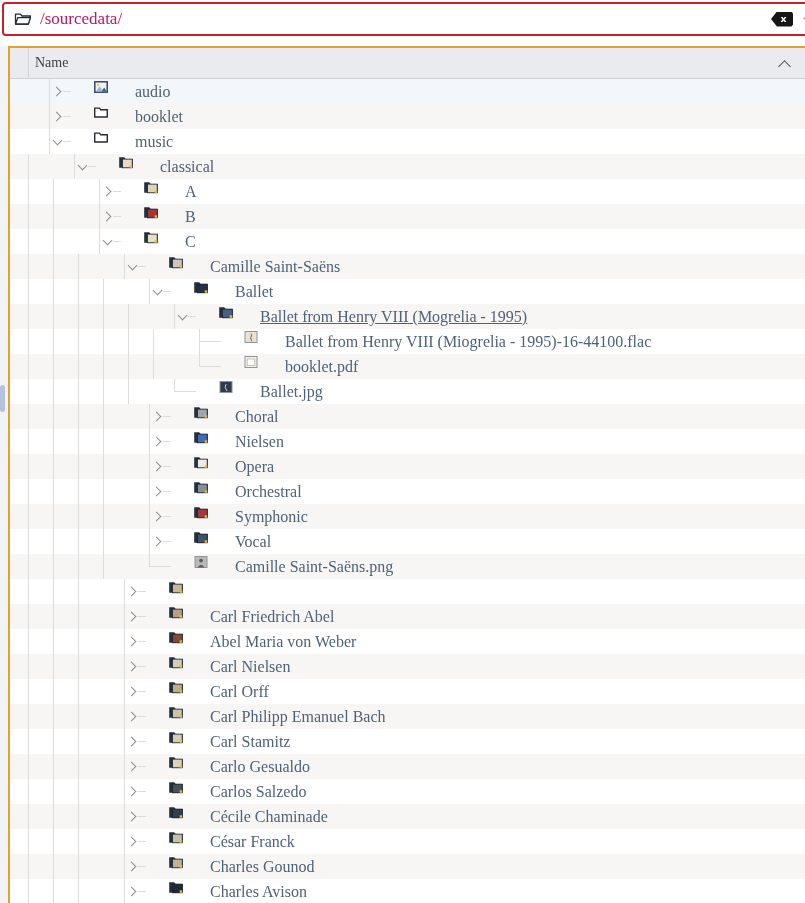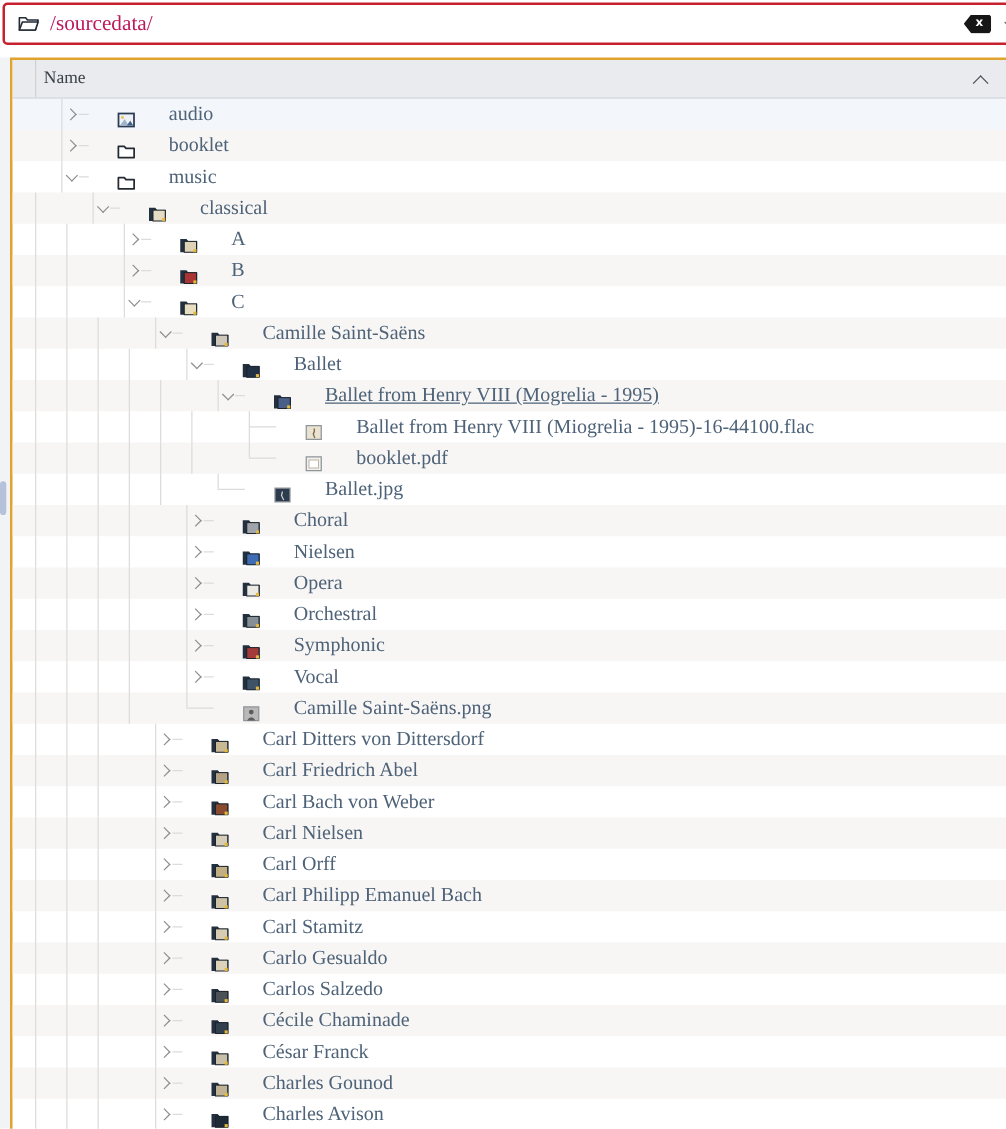--- a/index.html
+++ b/index.html
@@ -39,21 +39,21 @@
   }
   .gutter-cell{width:18px;height:100%;border-right:1px solid #d2d2d2;flex:none;}
   .header-label{padding-left:6px;font-size:14px;color:#3a4147;}
   .sort-chev{
     margin-left:auto;margin-right:16px;width:8px;height:8px;
     border-left:1.7px solid #4a4f55;border-top:1.7px solid #4a4f55;
     transform:rotate(45deg);margin-top:6px;flex:none;
   }
   
   .tree{position:relative;}
-  .row{display:flex;align-items:flex-end;height:25px;padding-left:15px;cursor:pointer;gap:21px;}
+  .row{display:flex;align-items:flex-start;height:25px;padding-left:15px;cursor:pointer;gap:21px;}
   .row:nth-child(even){background:#f7f6f5;}
   .row.hl{background:#f3f6fa;}
   .gcell,.ncell{width:25px;height:25px;position:relative;flex:none;}
   .gcell::before{content:"";position:absolute;left:3px;top:0;bottom:0;width:1px;background:#dcdcdc;}
   .ncell.branch::before{content:"";position:absolute;left:3px;top:0;bottom:0;width:1px;background:#dcdcdc;}
   .ncell.branch::after{content:"";position:absolute;left:17px;width:8px;top:12px;height:1px;background:#dcdcdc;}
   .ncell.tee::before{content:"";position:absolute;left:3px;top:0;bottom:0;width:1px;background:#dcdcdc;}
   .ncell.corner::before{content:"";position:absolute;left:3px;top:0;height:12px;width:1px;background:#dcdcdc;}
   .ncell.tee::after,.ncell.corner::after{content:"";position:absolute;left:3px;right:0;top:12px;height:1px;background:#dcdcdc;}
   .chev{position:absolute;width:6px;height:6px;border-right:1.3px solid #8d8d8d;border-bottom:1.3px solid #8d8d8d;}
@@ -447,21 +447,20 @@
     <span class="ncell branch">
           <span class="chev right"></span>
         </span>
     <span class="icon">
           <svg width="16" height="16" viewBox="0 0 16 16">
             <path d="M1.2 13.8 V3.2 h5 l1.5 1.8 h7.1 v8.8 z" fill="#22303f"></path>
             <rect x="4.4" y="5.1" width="9.8" height="8.7" fill="#c9b894" stroke="#1b232c" stroke-width="0.8"></rect>
             <rect x="11.7" y="11.3" width="2.5" height="2.5" fill="#e5b93c"></rect>
           </svg>
         </span>
-    <span class="label">Carl Ditters von Dittersdorf</span>
   </div>
       <div class="row">
     <span class="guides" style="display:flex">
           <span class="gcell"></span>
           <span class="gcell"></span>
           <span class="gcell"></span>
         </span>
     <span class="ncell branch">
           <span class="chev right"></span>
         </span>
@@ -483,21 +482,21 @@
     <span class="ncell branch">
           <span class="chev right"></span>
         </span>
     <span class="icon">
           <svg width="16" height="16" viewBox="0 0 16 16">
             <path d="M1.2 13.8 V3.2 h5 l1.5 1.8 h7.1 v8.8 z" fill="#22303f"></path>
             <rect x="4.4" y="5.1" width="9.8" height="8.7" fill="#8a4a2f" stroke="#1b232c" stroke-width="0.8"></rect>
             <rect x="11.7" y="11.3" width="2.5" height="2.5" fill="#e5b93c"></rect>
           </svg>
         </span>
-    <span class="label">Carl Bach von Weber</span>
+    <span class="label">Abel Maria von Weber</span>
   </div>
       <div class="row">
     <span class="guides" style="display:flex">
           <span class="gcell"></span>
           <span class="gcell"></span>
           <span class="gcell"></span>
         </span>
     <span class="ncell branch">
           <span class="chev right"></span>
         </span>

